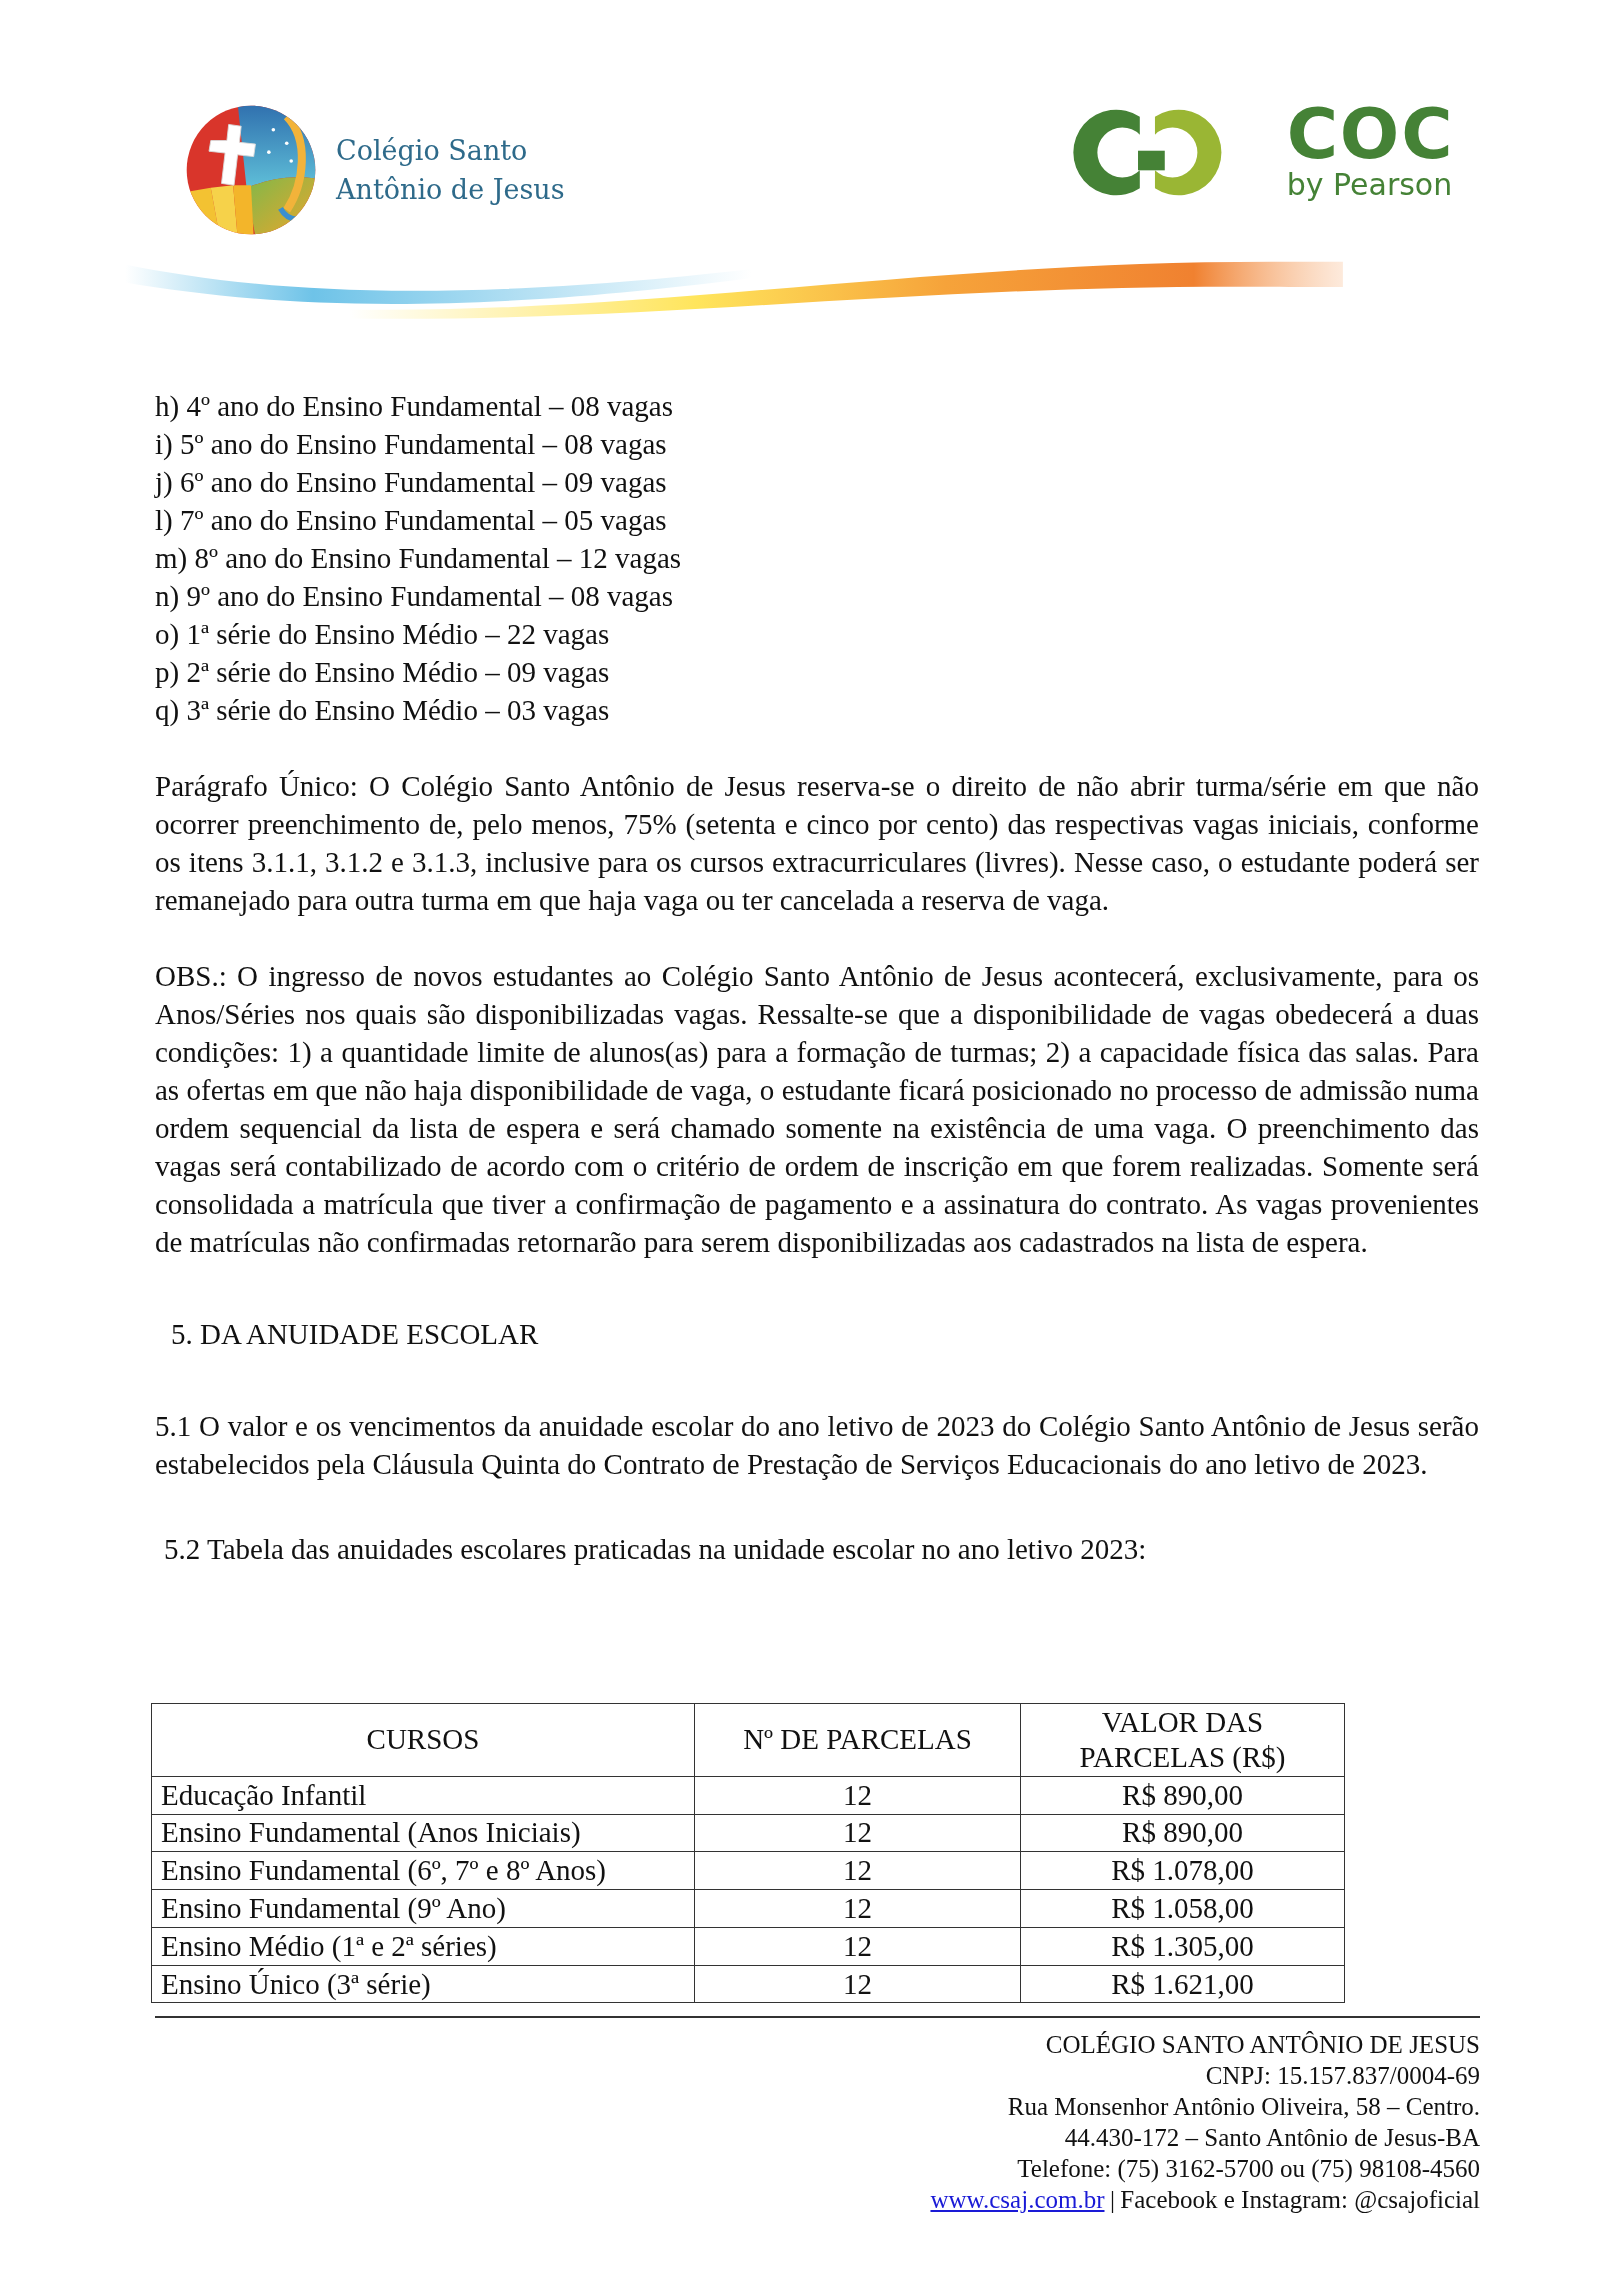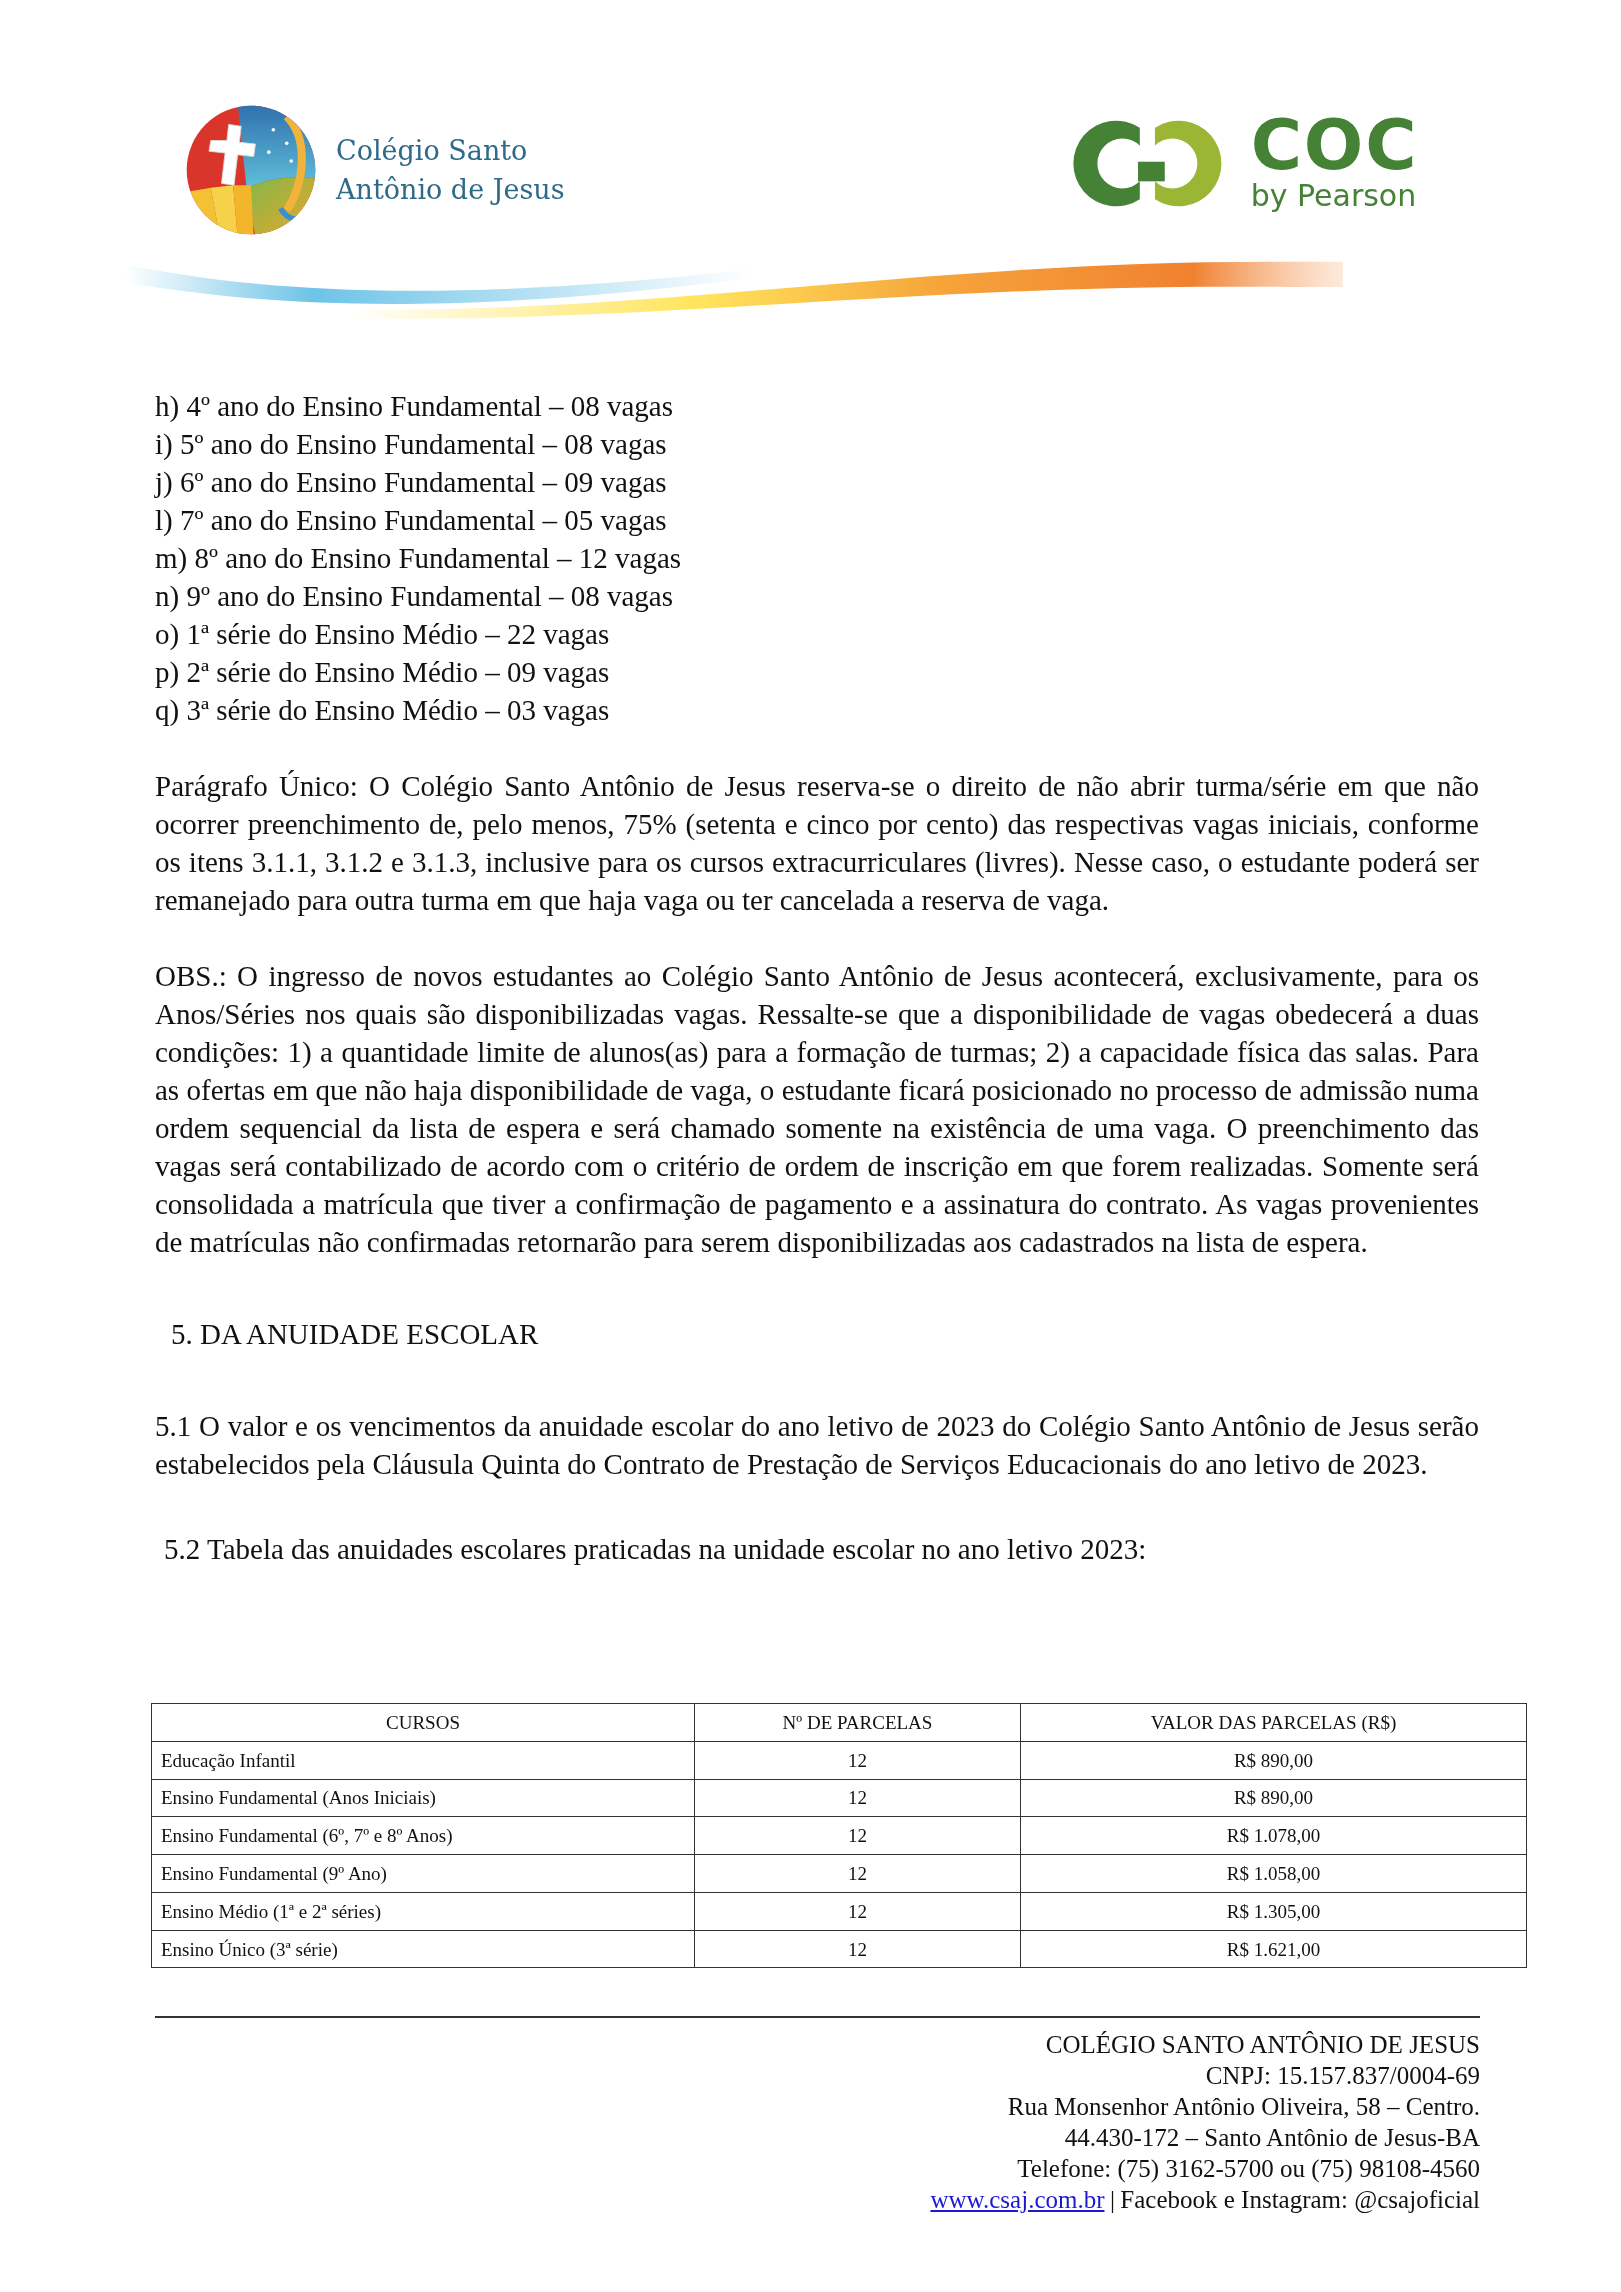--- a/index.html
+++ b/index.html
@@ -34,23 +34,24 @@
     }
     .csaj-name {
       margin-left: 18px;
       color: #2e6a8a;
       font-family: "DejaVu Serif", "Liberation Serif", serif;
       font-size: 27px;
       line-height: 39px;
     }
     .coc-logo {
       position: absolute;
-      left: 1070px; top: 110px;
+      left: 1070px; top: 99px;
       display: flex;
       align-items: center;
+      gap: 36px;
     }
     .coc-mark { width: 161px; height: 107px; }
     .coc-text {
       margin-left: 19.7px;
       color: #458236;
       font-family: "DejaVu Sans", "Liberation Sans", sans-serif;
     }
     .coc-word {
       font-size: 70px;
       font-weight: bold;
@@ -94,23 +95,23 @@
       font-size: 29px;
       line-height: 38px;
       font-weight: normal;
     }
 
     
     table.fees {
       position: absolute;
       left: 151px;
       top: 1703px;
-      width: 1376px;
+      width: 1194px;
       border-collapse: collapse;
-      font-size: 19px;
+      font-size: 29px;
       line-height: 35px;
     }
     table.fees th, table.fees td {
       border: 1.8px solid #333333;
       padding: 0.9px 9px;
       height: 35px;
       font-weight: normal;
     }
     table.fees th { text-align: center; }
     table.fees td.course { text-align: left; }

